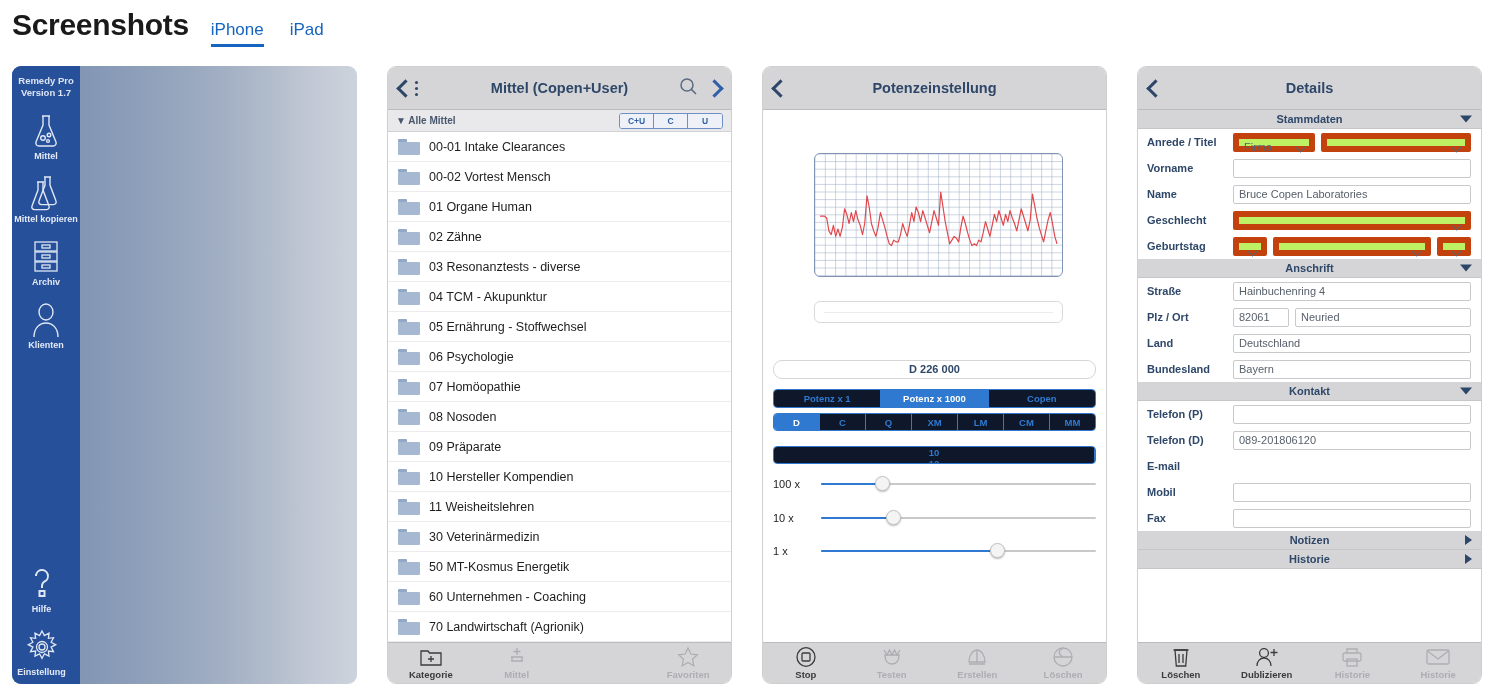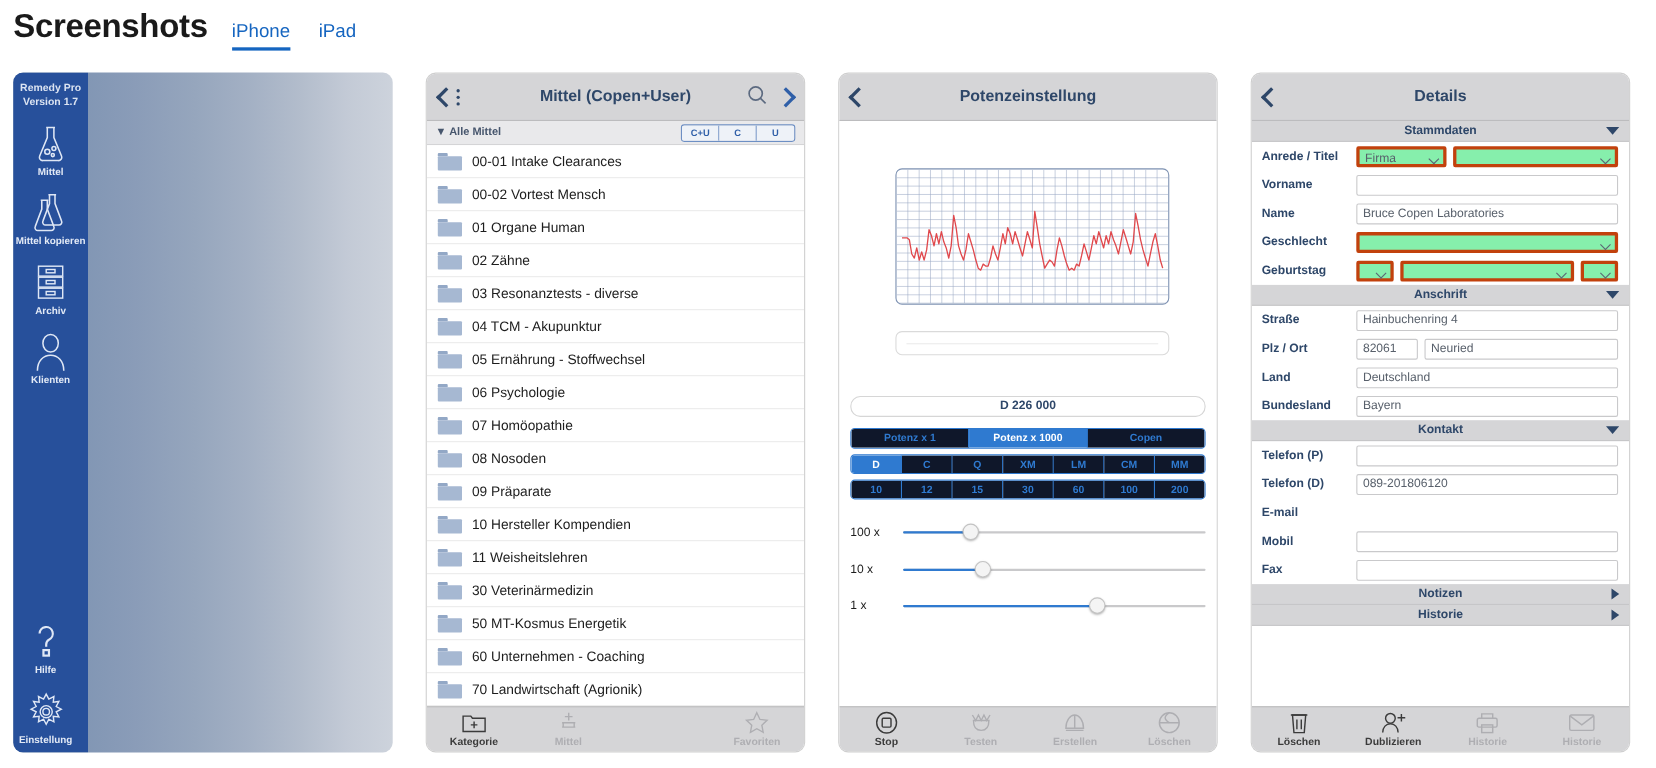--- a/index.html
+++ b/index.html
@@ -76,21 +76,21 @@
   .txtbox { position: absolute; left: 51px; top: 191px; width: 249px; height: 22px;
             border: 1px solid #dadada; border-radius: 6px; background: #fff; }
   .txtbox .ln { position: absolute; left: 9px; right: 9px; top: 10px; height: 1px; background: #ececec; }
   .potfield { position: absolute; left: 10px; top: 250px; right: 10px; height: 19px;
               border: 1px solid #d6d6d6; border-radius: 9px; background: #fff;
               font-size: 11px; font-weight: bold; color: #2e4769; text-align: center; line-height: 17px; }
   .segrow { position: absolute; left: 10px; right: 10px; display: flex;
             border: 1px solid #2f7ad0; border-radius: 4px; overflow: hidden; }
   .segrow.r1 { top: 279px; height: 19px; }
   .segrow.r2 { top: 303px; height: 18px; }
-  .segrow.r3 { top: 326px; height: 18px; }
+  .segrow.r3 { top: 336px; height: 18px; flex-direction: column; }
   .segrow span { flex: 1; display: flex; align-items: center; justify-content: center;
                  font-size: 9.5px; font-weight: bold; color: #2f7ad0; background: #0f172a;
                  border-right: 1px solid #2f7ad0; cursor: pointer; }
   .segrow span:last-child { border-right: 0; }
   .segrow span.on { background: #2f7ad0; color: #fff; }
   .slider { position: absolute; left: 10px; right: 10px; display: flex; align-items: center; }
   .slider .slab { width: 48px; font-size: 11px; color: #1d1d1d; }
   .track { position: relative; flex: 1; height: 18px; }
   .track .bar { position: absolute; left: 0; right: 0; top: 8px; height: 2px; background: #c9c9cb; border-radius: 1px; }
   .track .fill { position: absolute; left: 0; top: 8px; height: 2px; background: #2f7ad0; border-radius: 1px; }
@@ -106,21 +106,21 @@
   .sechead .arrow { position: absolute; right: 9px; top: 50%; transform: translateY(-50%);
                     width: 0; height: 0; border-left: 6px solid transparent; border-right: 6px solid transparent;
                     border-top: 7px solid #2e4769; }
   .sechead .arrow.right { border-left: 7px solid #2e4769; border-right: 0;
                           border-top: 5px solid transparent; border-bottom: 5px solid transparent; }
   .frow { height: 26px; display: flex; align-items: center; padding: 0 10px 0 9px; gap: 6px; }
   .frow .flbl { width: 80px; font-size: 11px; font-weight: bold; color: #2e4769; flex: 0 0 80px; }
   .fin { flex: 1; height: 19px; border: 1px solid #c9c9cb; border-radius: 2px; background: #fff;
          font-size: 11px; color: #58606b; padding: 0 5px; line-height: 17px; white-space: nowrap;
          overflow: hidden; cursor: text; }
-  .fsel { position: relative; height: 19px; border: 3px solid #c2410c; border-radius: 2px; background: #86efac;
+  .fsel { position: relative; height: 19px; border: 6px solid #c2410c; border-radius: 2px; background: #bef264;
           font-size: 11px; color: #58606b; padding: 0 16px 0 5px; line-height: 17px; cursor: pointer; }
   .fsel .vchev { position: absolute; right: 5px; top: 5px; width: 7px; height: 7px;
                  border-left: 1.6px solid #5b6573; border-bottom: 1.6px solid #5b6573; transform: rotate(-45deg); }
 </style>
 </head>
 <body>
 
 <div class="page">
 
   <div class="header">

